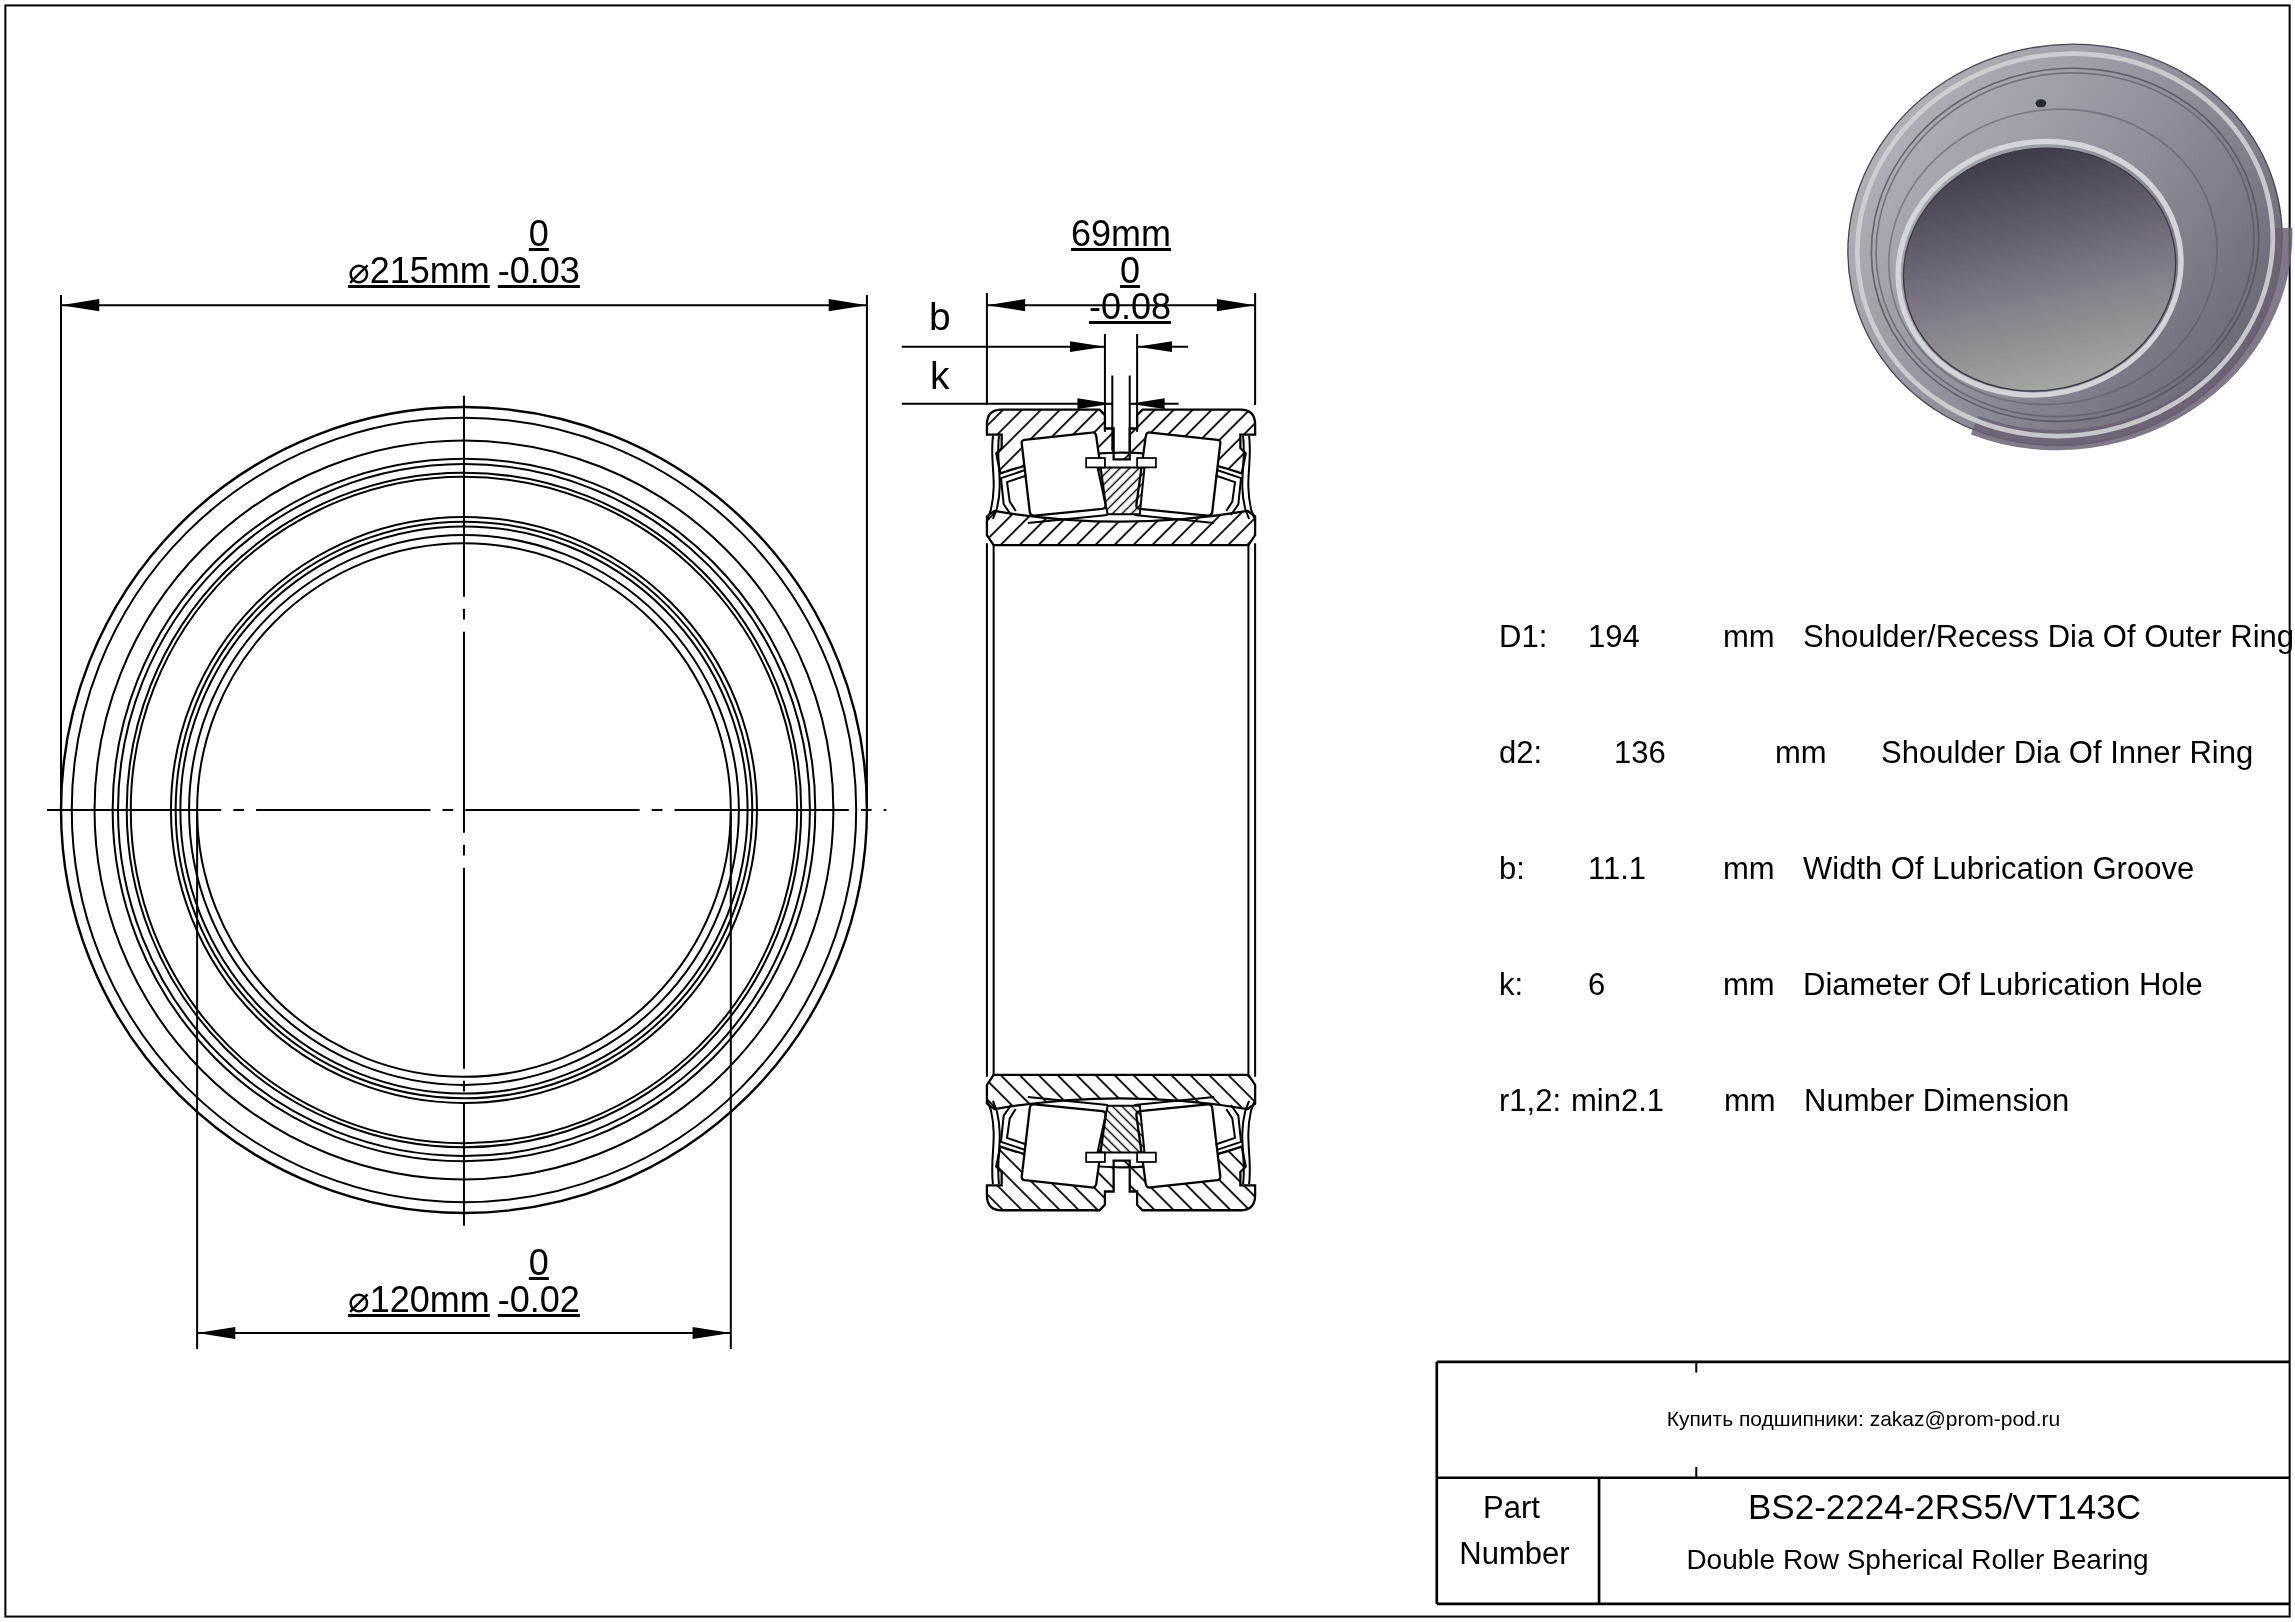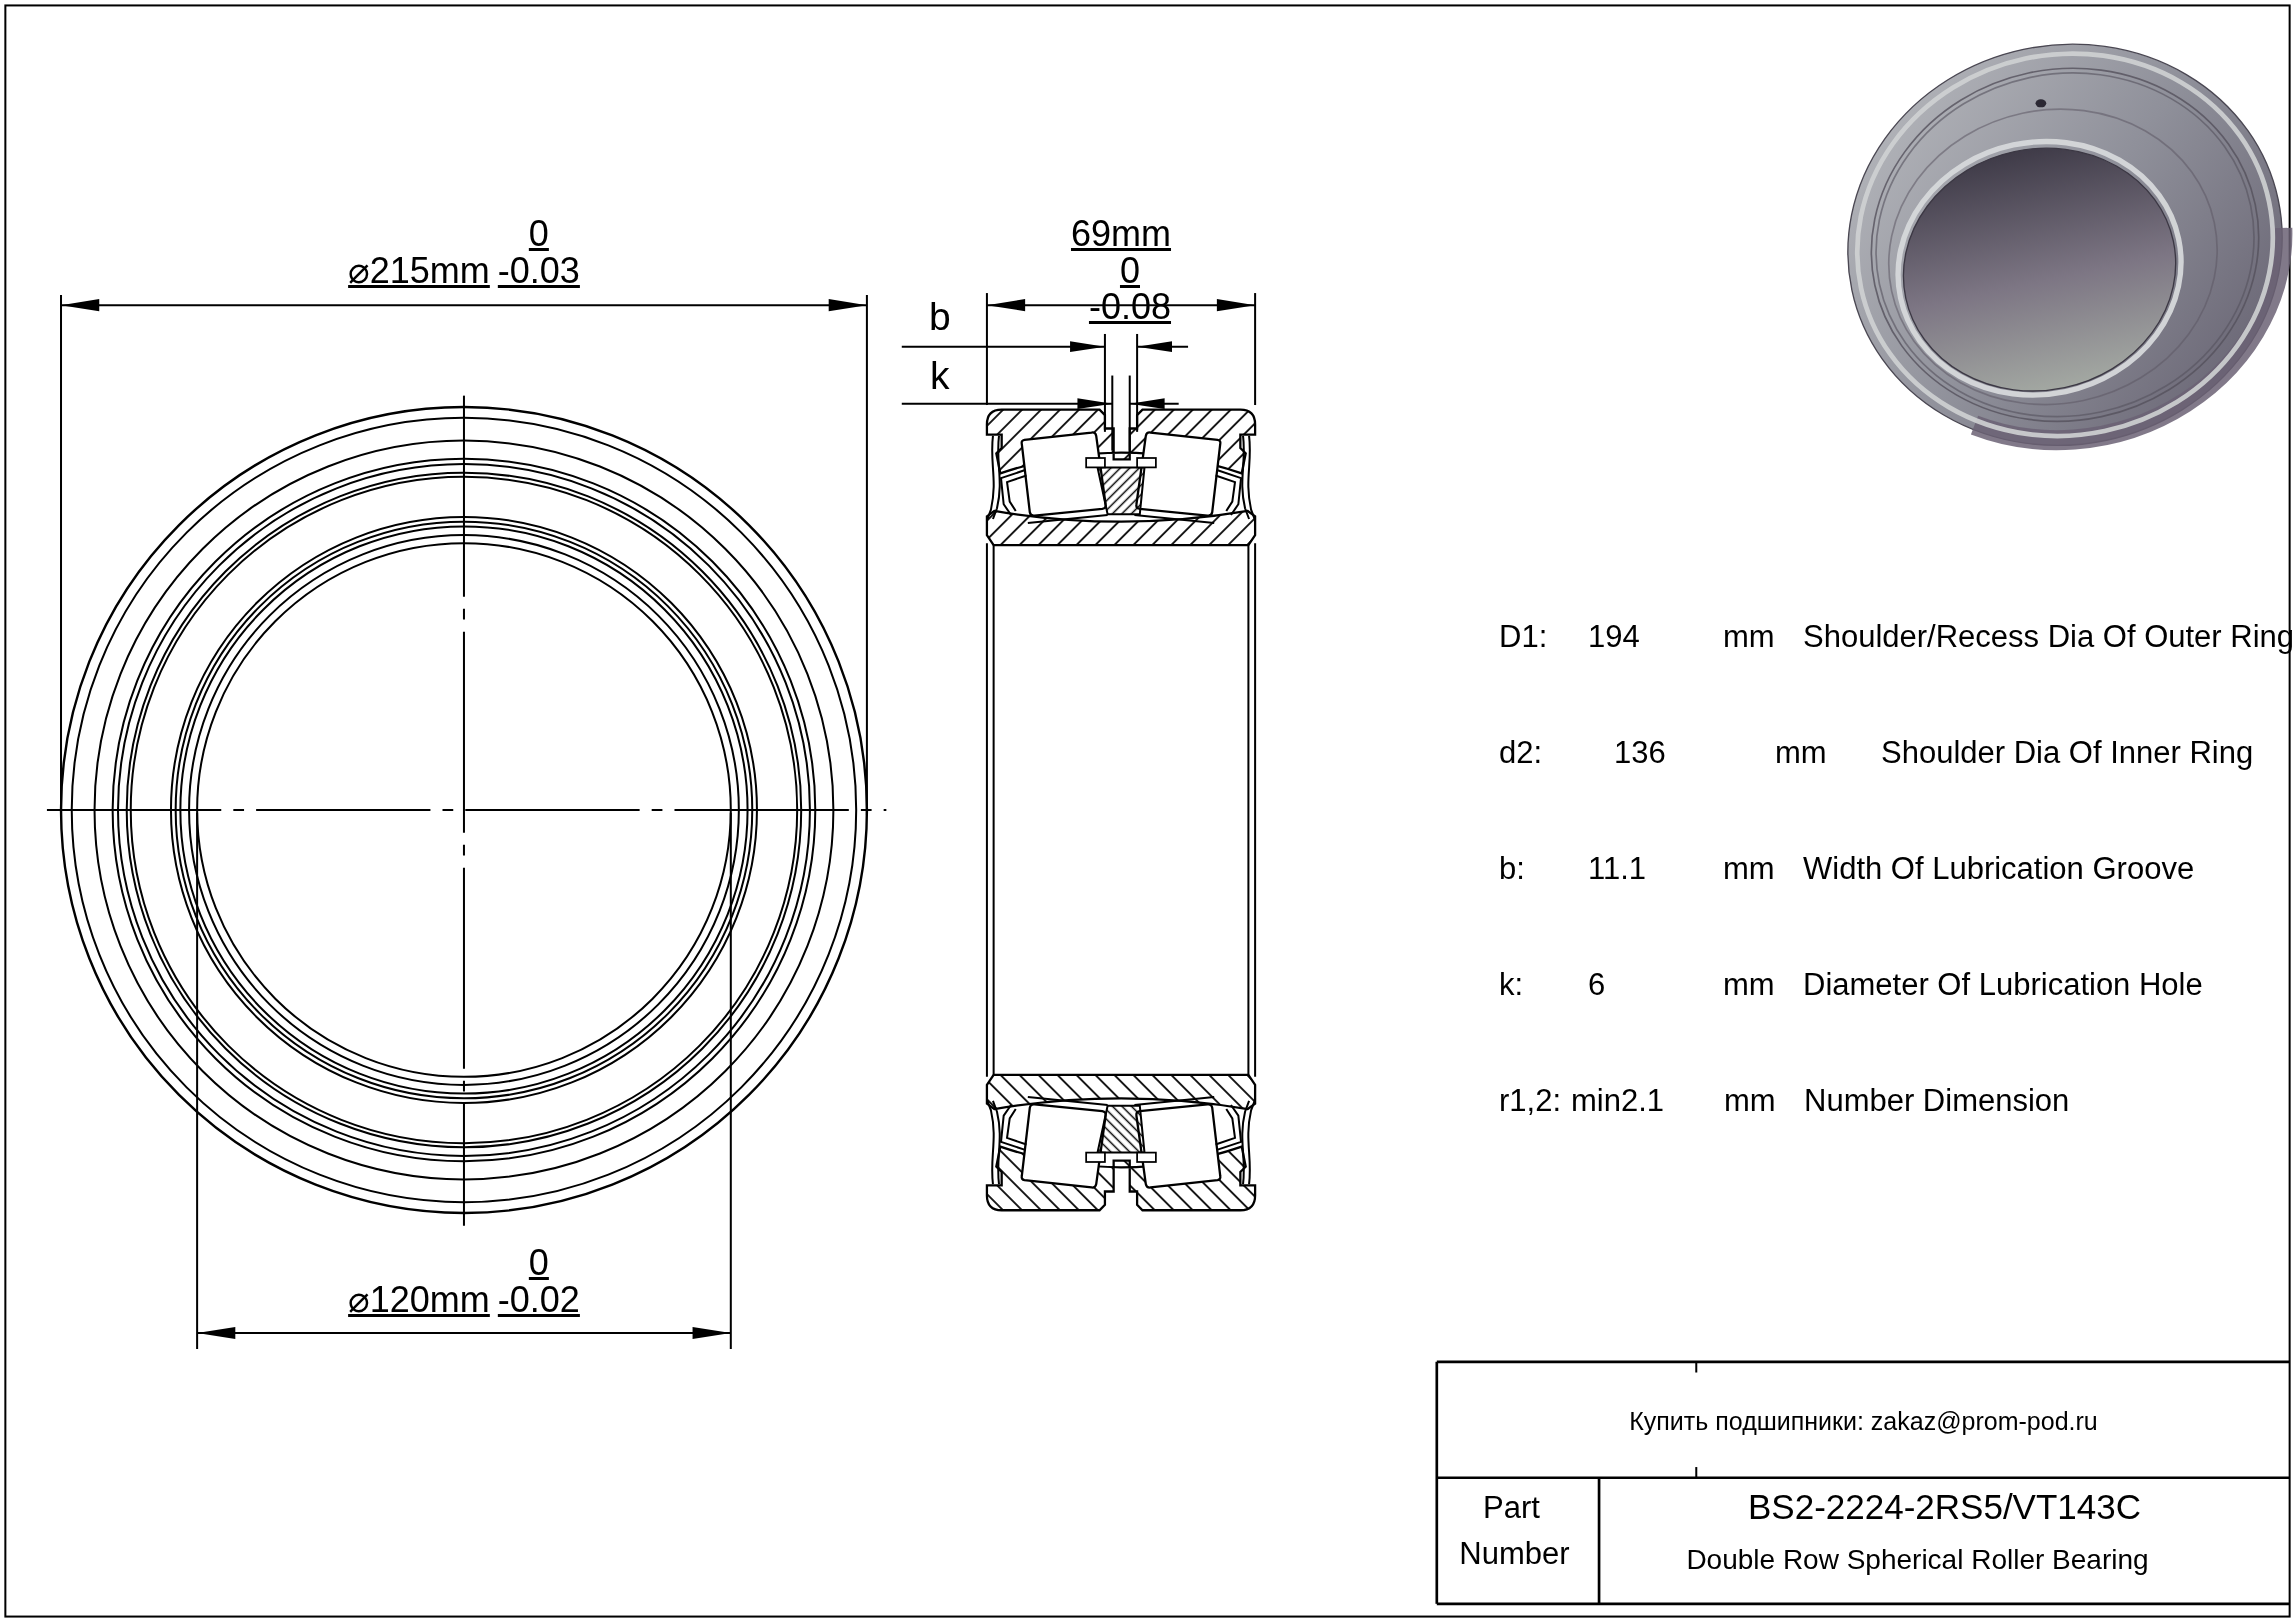--- a/index.html
+++ b/index.html
@@ -11,21 +11,21 @@
   .dim{display:flex;align-items:flex-end;font-size:36px;line-height:1.02;transform:translateX(-50%);text-decoration:underline;}
   .dim .tol{display:inline-flex;flex-direction:column;align-items:center;margin-left:8px;}
   .lbl{font-size:39px;}
   
   .spec-row{position:absolute;left:1499px;width:850px;display:flex;font-size:31px;line-height:1.1;}
   .spec-row .c-param{width:89px;flex:none;}
   .spec-row .c-val{width:135px;flex:none;}
   .spec-row .c-unit{width:80px;flex:none;}
   .spec-row .c-desc{flex:1;}
   
-  .tb-contact{left:1437px;top:1407px;width:853px;text-align:center;font-size:25px;}
+  .tb-contact{left:1437px;top:1407px;width:853px;text-align:center;font-size:21px;}
   .tb-part1{left:1437px;top:1490px;width:149px;text-align:center;font-size:31px;}
   .tb-part2{left:1437px;top:1536px;width:155px;text-align:center;font-size:31px;}
   .tb-pn{left:1599px;top:1487px;width:691px;text-align:center;font-size:35px;}
   .tb-desc{left:1523px;top:1544px;width:789px;text-align:center;font-size:28px;}
 </style>
 </head>
 <body>
 
 <div class="page">
 

